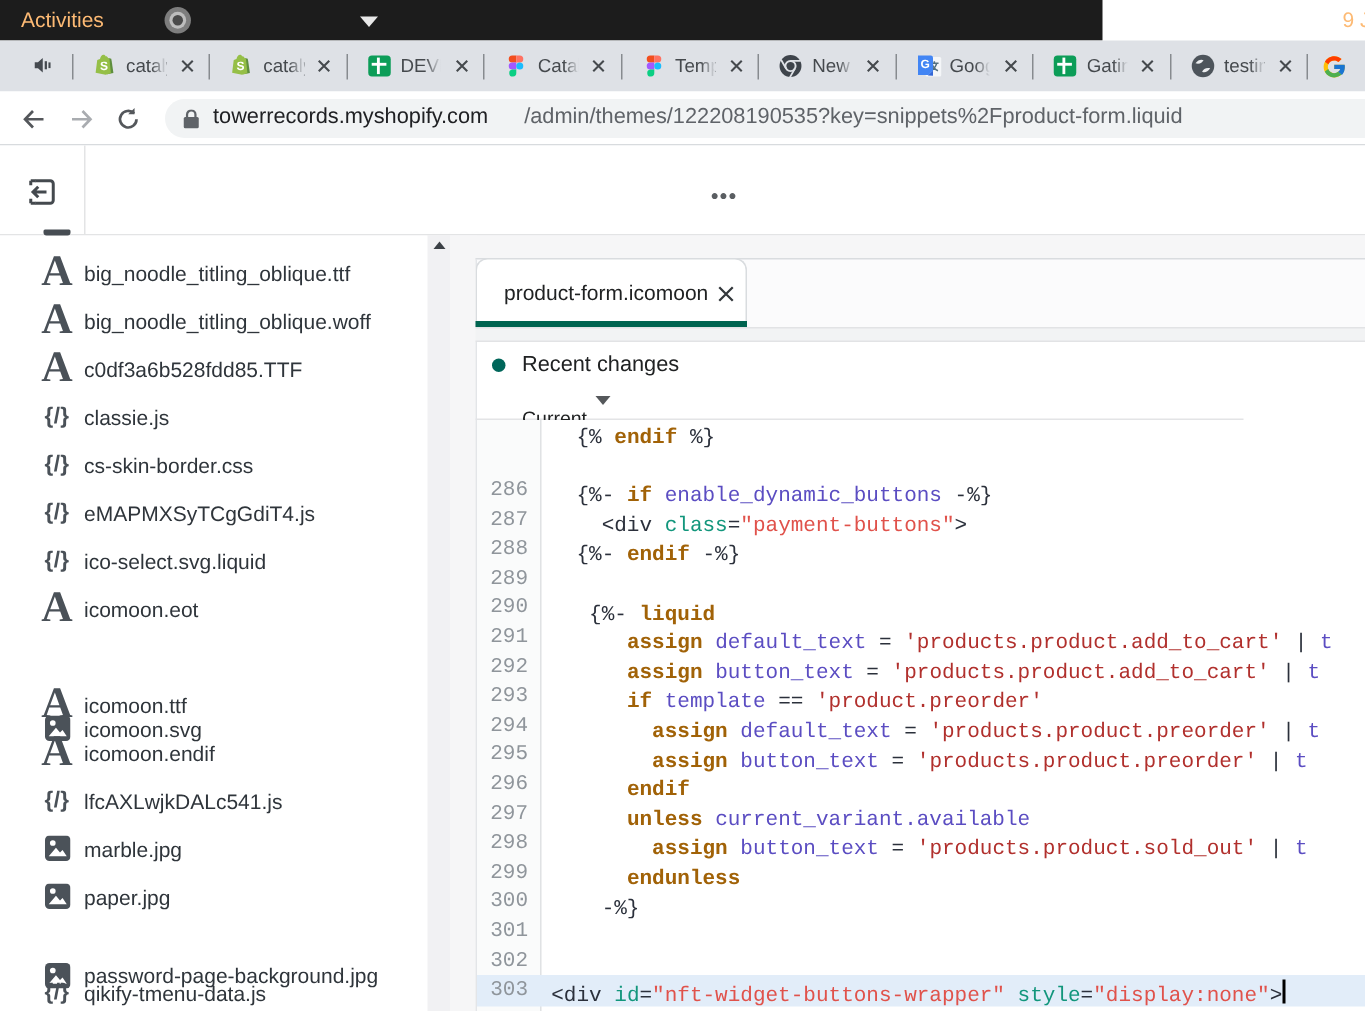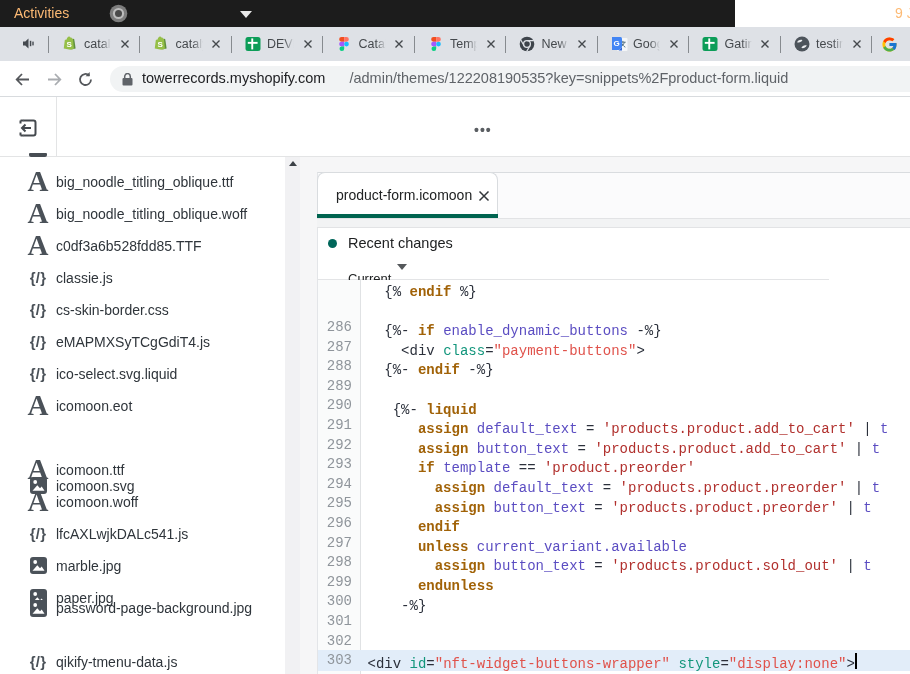--- a/index.html
+++ b/index.html
@@ -275,21 +275,21 @@
           <path d="M2.5 13.8 L7.3 8.2 L10 11.3 L11.7 9.6 L14.5 13.8 Z" fill="#fff"></path>
         </svg></div>
       <div class="stext">icomoon.svg</div>
     </div>
     <div class="srow" style="top:296.5px;">
       <div class="sicon A">A</div>
       <div class="stext">icomoon.ttf</div>
     </div>
     <div class="srow" style="top:328.5px;">
       <div class="sicon A">A</div>
-      <div class="stext">icomoon.woff</div>
+      <div class="stext">icomoon.endif</div>
     </div>
     <div class="srow" style="top:360.5px;">
       <div class="sicon J">{/}</div>
       <div class="stext">lfcAXLwjkDALc541.js</div>
     </div>
     <div class="srow" style="top:392.5px;">
       <div class="sicon"><svg width="17" height="17" viewBox="0 0 17 17" style="margin-top:7.5px;">
           <rect x="0" y="0" width="17" height="17" rx="3" fill="#4b5259"></rect>
           <circle cx="5.2" cy="5" r="1.9" fill="#fff"></circle>
           <path d="M2.5 13.8 L7.3 8.2 L10 11.3 L11.7 9.6 L14.5 13.8 Z" fill="#fff"></path>
@@ -297,21 +297,21 @@
       <div class="stext">marble.jpg</div>
     </div>
     <div class="srow" style="top:424.5px;">
       <div class="sicon"><svg width="17" height="17" viewBox="0 0 17 17" style="margin-top:7.5px;">
           <rect x="0" y="0" width="17" height="17" rx="3" fill="#4b5259"></rect>
           <circle cx="5.2" cy="5" r="1.9" fill="#fff"></circle>
           <path d="M2.5 13.8 L7.3 8.2 L10 11.3 L11.7 9.6 L14.5 13.8 Z" fill="#fff"></path>
         </svg></div>
       <div class="stext">paper.jpg</div>
     </div>
-    <div class="srow" style="top:435px;text-align:center;">
+    <div class="srow" style="top:477px;text-align:center;">
       <div class="sicon"><svg width="17" height="17" viewBox="0 0 17 17" style="margin-top:7.5px;">
           <rect x="0" y="0" width="17" height="17" rx="3" fill="#4b5259"></rect>
           <circle cx="5.2" cy="5" r="1.9" fill="#fff"></circle>
           <path d="M2.5 13.8 L7.3 8.2 L10 11.3 L11.7 9.6 L14.5 13.8 Z" fill="#fff"></path>
         </svg></div>
       <div class="stext">password-page-background.jpg</div>
     </div>
     <div class="srow" style="top:488.5px;">
       <div class="sicon J">{/}</div>
       <div class="stext">qikify-tmenu-data.js</div>

